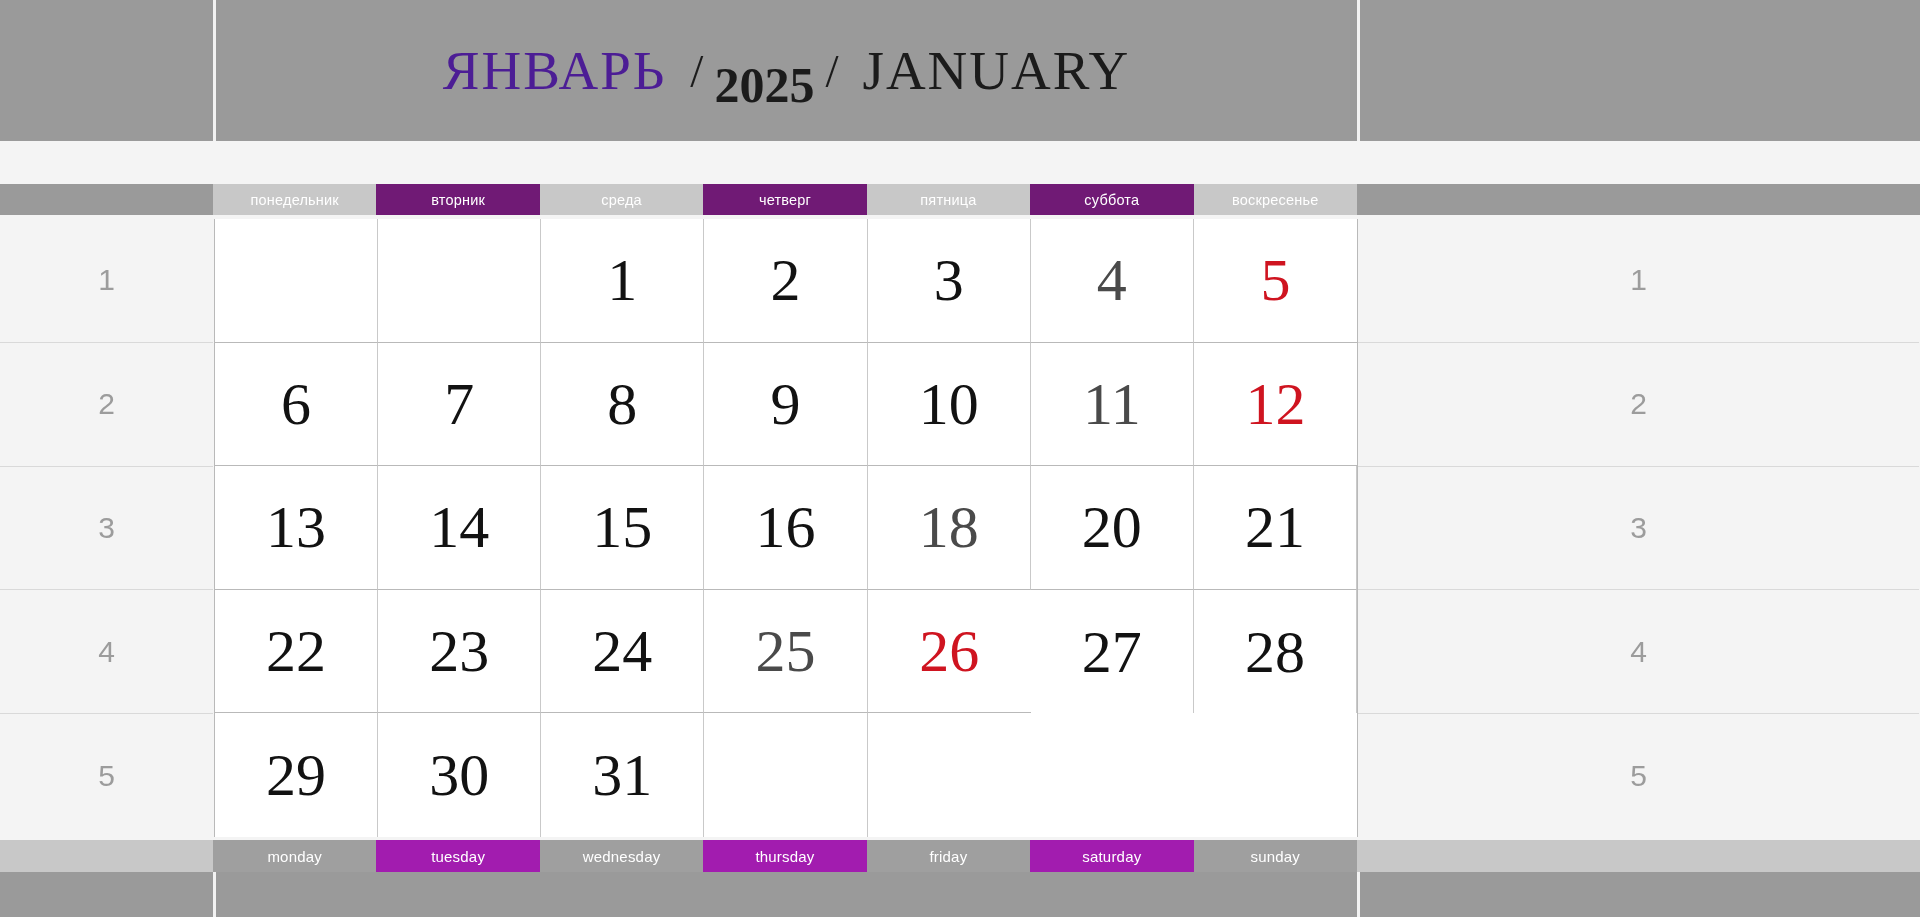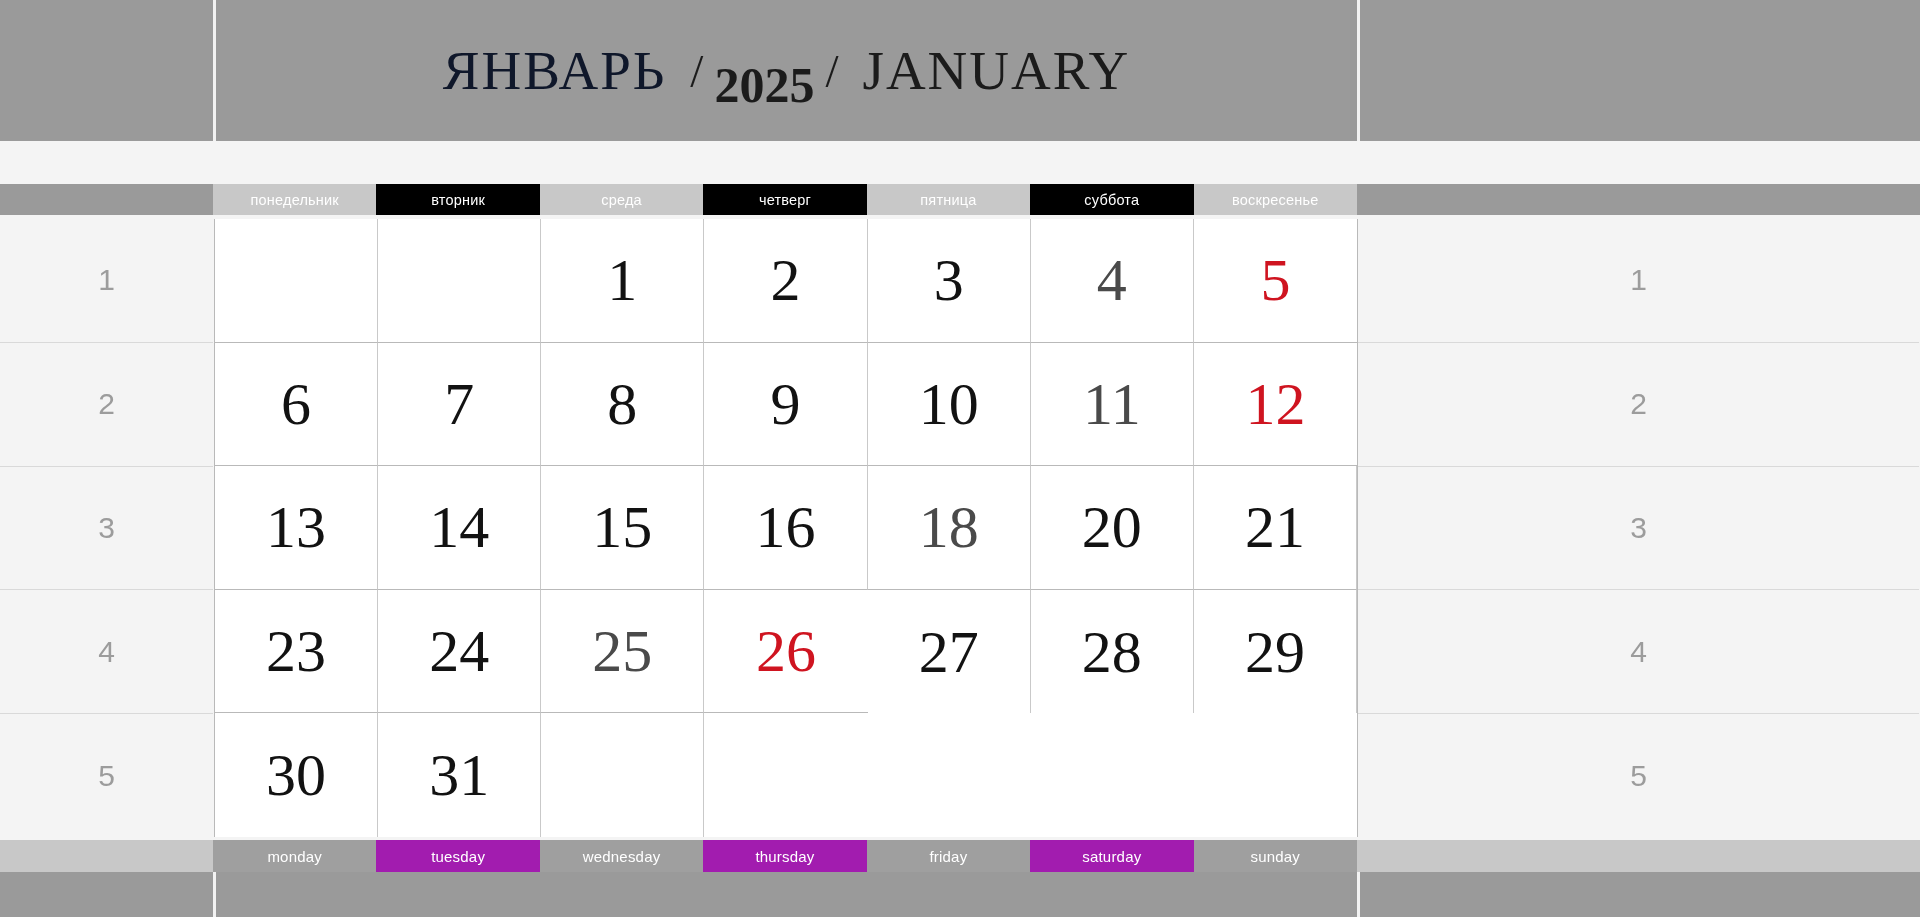--- a/index.html
+++ b/index.html
@@ -18,21 +18,21 @@
   }
   .topband .vdiv{position:absolute;top:0;width:3px;height:141px;background:#f2f2f2;}
   .topband .vdiv.left{left:213px;}
   .topband .vdiv.right{left:1357px;}
   .title{
     position:absolute;left:216px;top:0;width:1141px;height:141px;
     display:flex;align-items:center;justify-content:center;
     font-family:"Liberation Serif", serif;
     white-space:nowrap;
   }
-  .title .m-ru{font-size:55px;letter-spacing:2px;color:#0f172a;}
+  .title .m-ru{font-size:55px;letter-spacing:2px;color:#4c1d95;}
   .title .slash{font-size:47px;color:#1b1b1b;margin:0 11px;font-style:normal;}
   .title .yr{font-size:50px;font-weight:bold;color:#1b1b1b;letter-spacing:0px;margin-top:28px;}
   .title .m-en{font-size:55px;letter-spacing:2px;color:#1b1b1b;}
   .sp{display:inline-block;width:13px;}
 
   
   .gap{
     position:absolute;left:0;top:141px;width:1920px;height:43px;background:#f4f4f4;
   }
 
@@ -43,21 +43,21 @@
   }
   .wd-head .wn{width:213px;background:#9a9a9a;}
   .wd-head .wn.r{flex:1;background:#9a9a9a;}
   .wd-head .cells{width:1144px;display:flex;}
   .wd-head .c{
     flex:1;display:flex;align-items:center;justify-content:center;
     color:#ffffff;font-size:14.5px;letter-spacing:.2px;
     font-family:"Liberation Sans", sans-serif;
   }
   .wd-head .c.light{background:#c8c8c8;}
-  .wd-head .c.dark{background:#000000;}
+  .wd-head .c.dark{background:#701a75;}
 
   
   .rule-top{position:absolute;left:0;top:215px;width:1920px;height:4px;background:#f4f4f4;}
 
   
   .body{
     position:absolute;left:0;top:219px;width:1920px;height:618px;
     display:flex;
   }
   .wncol{
@@ -181,20 +181,21 @@
         <div class="cell">10</div>
         <div class="cell sat">11</div>
         <div class="cell col7 sun">12</div>
         <div class="cell">13</div>
         <div class="cell">14</div>
         <div class="cell">15</div>
         <div class="cell">16</div>
         <div class="cell sat">18</div>
         <div class="cell">20</div>
         <div class="cell">21</div>
+        <div class="cell">22</div>
         <div class="cell">23</div>
         <div class="cell">24</div>
         <div class="cell sat">25</div>
         <div class="cell col7 sun">26</div>
         <div class="cell lastrow">27</div>
         <div class="cell lastrow">28</div>
         <div class="cell lastrow">29</div>
         <div class="cell lastrow">30</div>
         <div class="cell lastrow">31</div>
         <div class="cell sat lastrow empty"></div>

